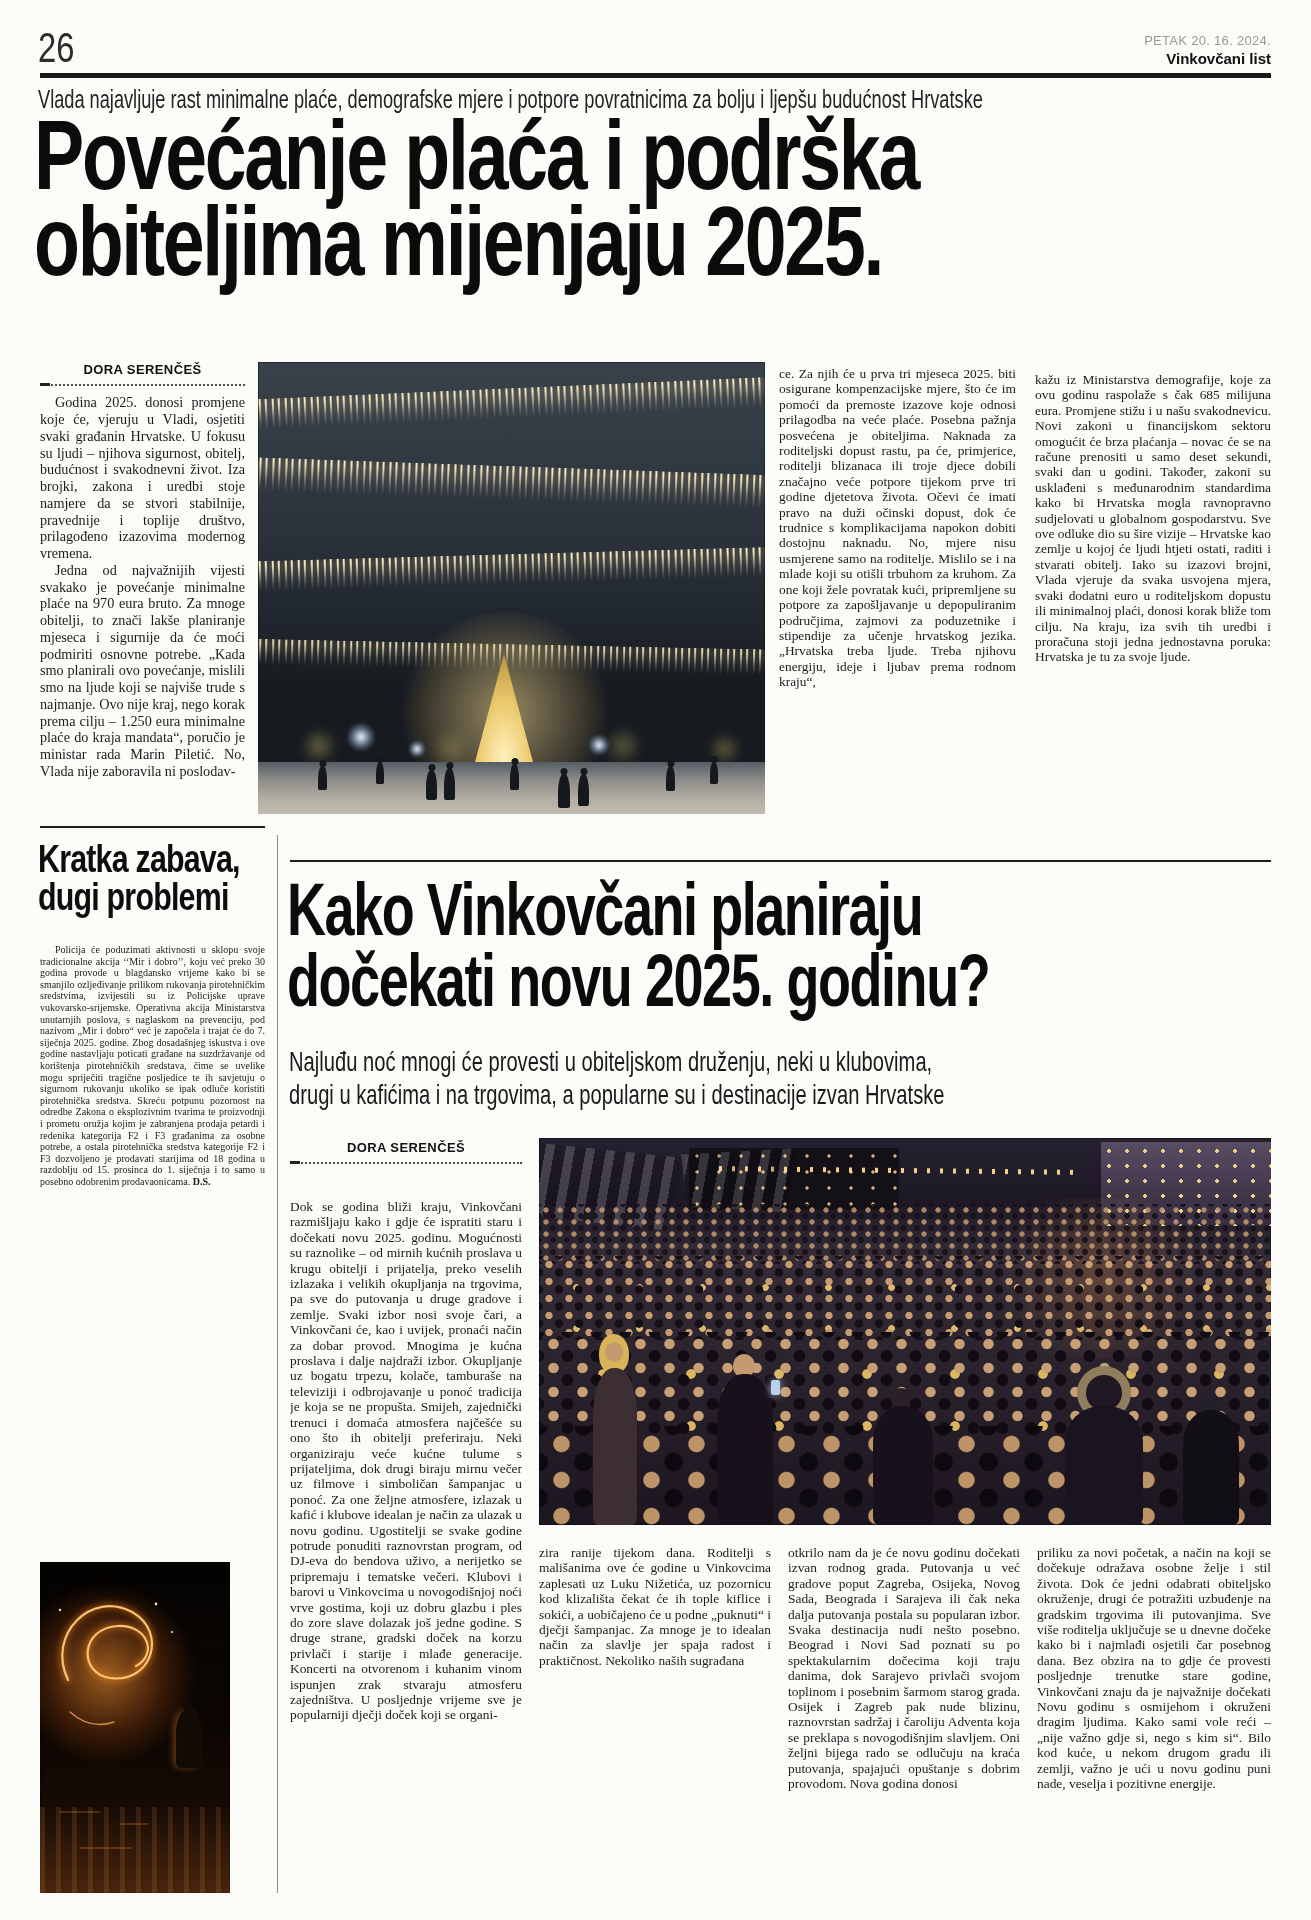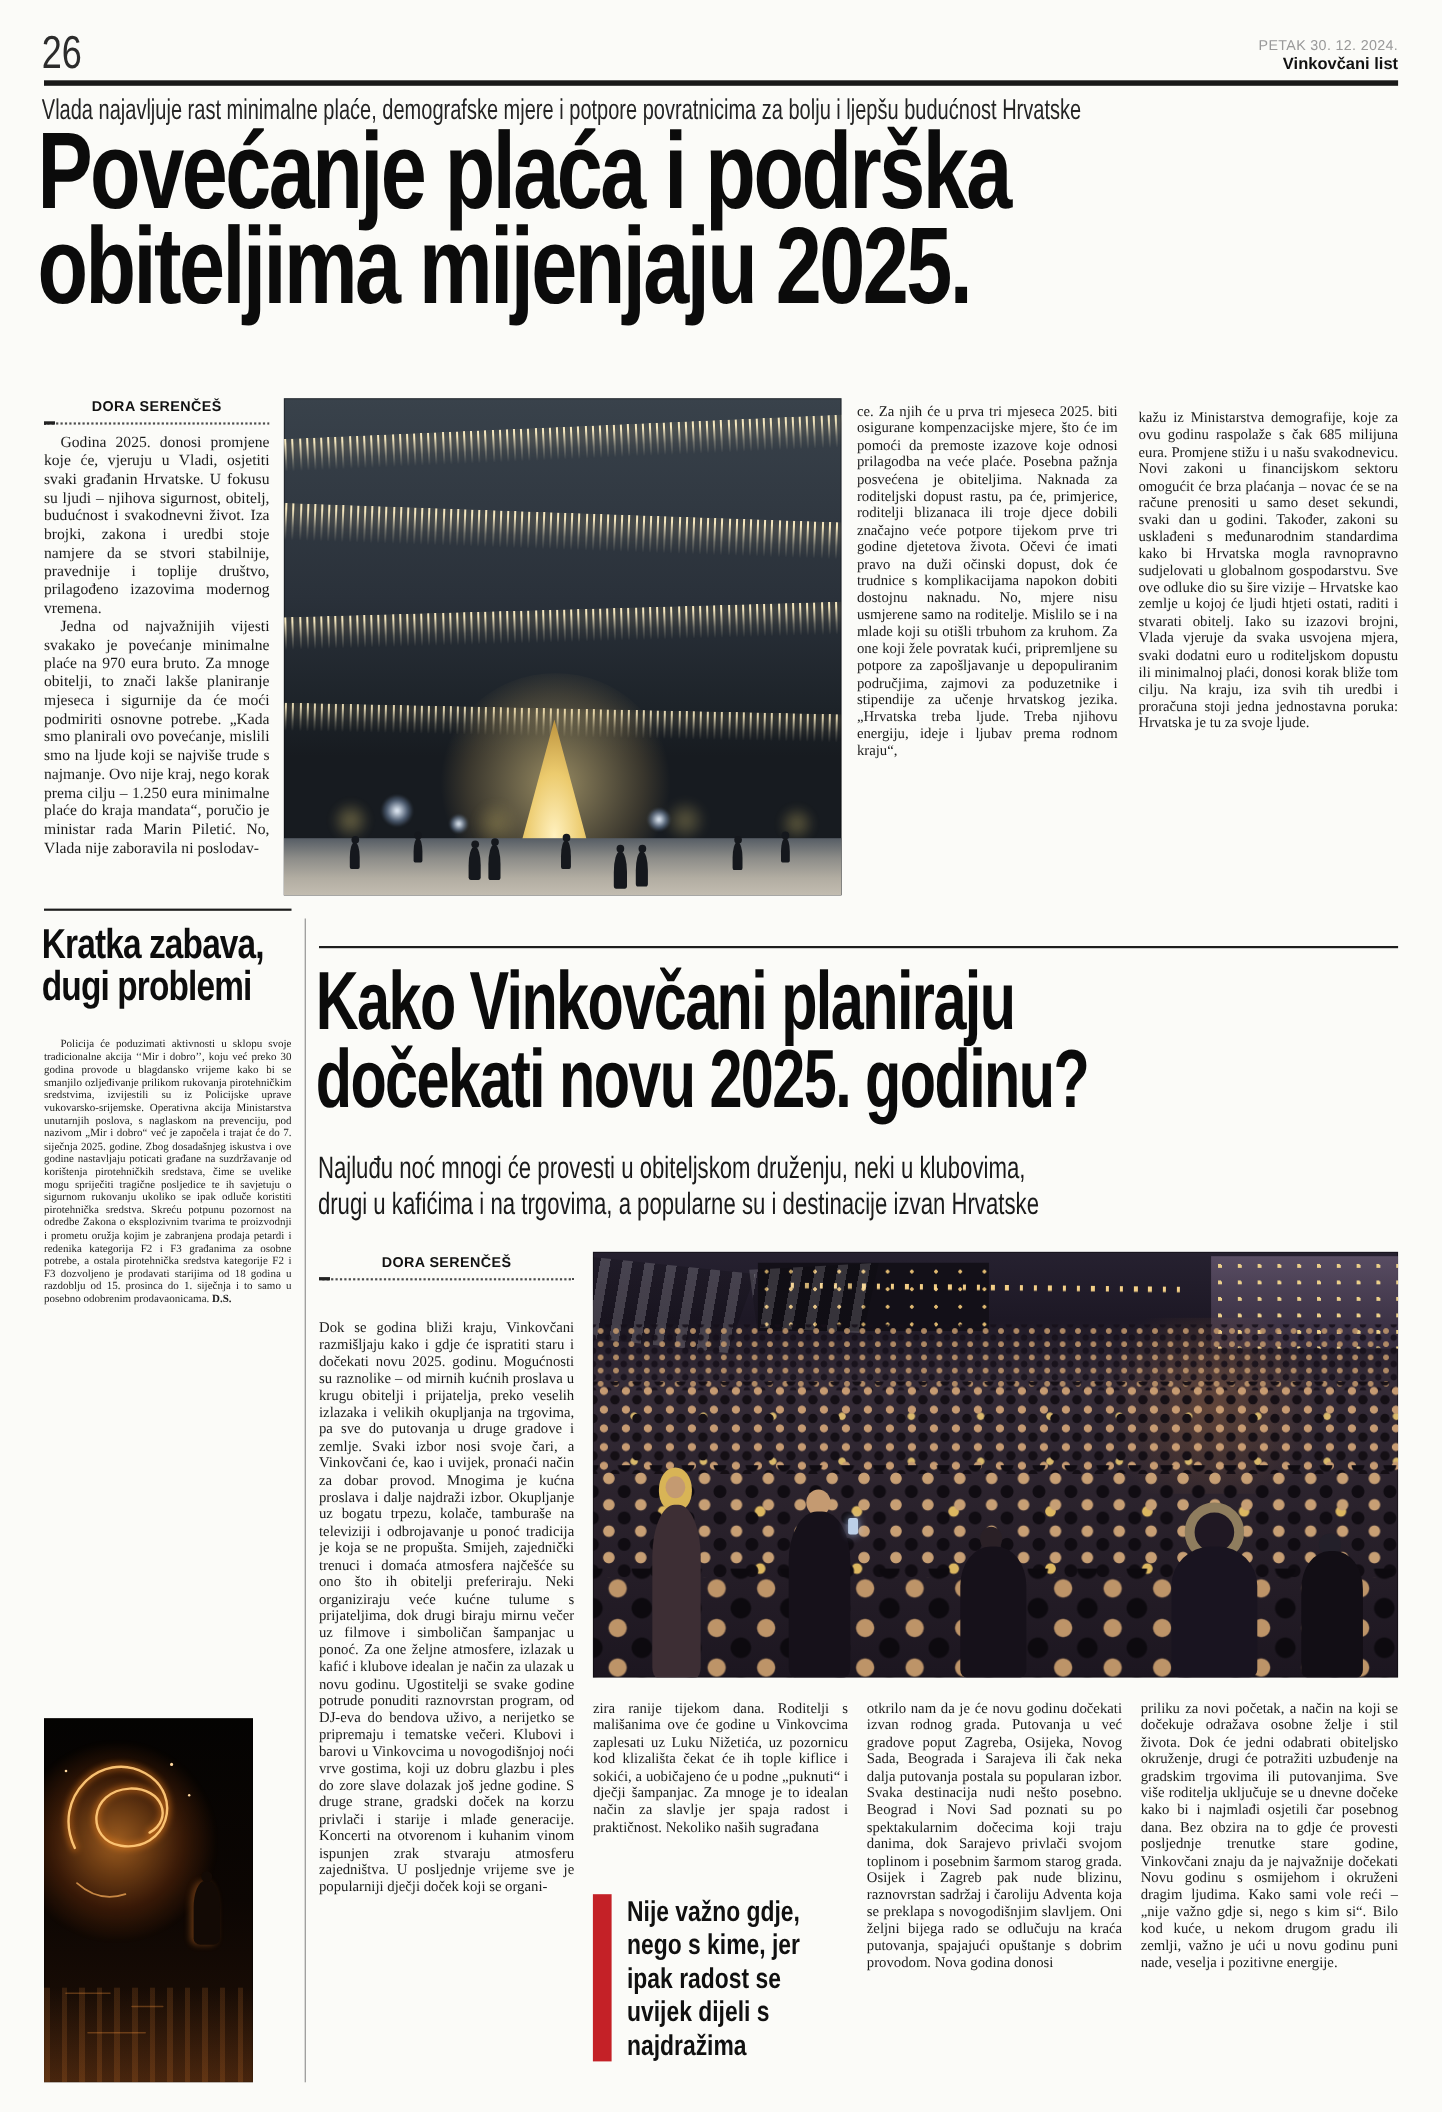--- a/index.html
+++ b/index.html
@@ -159,21 +159,21 @@
 
   .photo-frame{box-shadow:inset 0 0 0 1px rgba(0,0,0,.35);}
 </style>
 </head>
 <body>
 
 <div id="page">
 
   <div class="abs pageno">26</div>
   <div class="abs masthead">
-    <div class="issue-date">PETAK 30. 12. 2024.</div>
+    <div class="issue-date">PETAK 20. 16. 2024.</div>
     <div class="pub-name">Vinkovčani list</div>
   </div>
   <div class="abs header-rule"></div>
 
   <div class="abs kicker">Vlada najavljuje rast minimalne plaće, demografske mjere i potpore povratnicima za bolju i ljepšu budućnost Hrvatske</div>
   <div class="abs headline1">
     <span>Povećanje plaća i podrška</span>
     <span>obiteljima mijenjaju 2025.</span>
   </div>
 
@@ -293,24 +293,20 @@
     </div>
   </div>
 
   <div class="abs a3c1 bodytext nofirstindent">
     <p>Dok se godina bliži kraju, Vinkovčani razmišljaju kako i gdje će ispratiti staru i dočekati novu 2025. godinu. Mogućnosti su raznolike – od mirnih kućnih proslava u krugu obitelji i prijatelja, preko veselih izlazaka i velikih okupljanja na trgovima, pa sve do putovanja u druge gradove i zemlje. Svaki izbor nosi svoje čari, a Vinkovčani će, kao i uvijek, pronaći način za dobar provod. Mnogima je kućna proslava i dalje najdraži izbor. Okupljanje uz bogatu trpezu, kolače, tamburaše na televiziji i odbrojavanje u ponoć tradicija je koja se ne propušta. Smijeh, zajednički trenuci i domaća atmosfera najčešće su ono što ih obitelji preferiraju. Neki organiziraju veće kućne tulume s prijateljima, dok drugi biraju mirnu večer uz filmove i simboličan šampanjac u ponoć. Za one željne atmosfere, izlazak u kafić i klubove idealan je način za ulazak u novu godinu. Ugostitelji se svake godine potrude ponuditi raznovrstan program, od DJ-eva do bendova uživo, a nerijetko se pripremaju i tematske večeri. Klubovi i barovi u Vinkovcima u novogodišnjoj noći vrve gostima, koji uz dobru glazbu i ples do zore slave dolazak još jedne godine. S druge strane, gradski doček na korzu privlači i starije i mlađe generacije. Koncerti na otvorenom i kuhanim vinom ispunjen zrak stvaraju atmosferu zajedništva. U posljednje vrijeme sve je popularniji dječji doček koji se organi-</p>
   </div>
   <div class="abs a3c2 bodytext nofirstindent">
     <p>zira ranije tijekom dana. Roditelji s mališanima ove će godine u Vinkovcima zaplesati uz Luku Nižetića, uz pozornicu kod klizališta čekat će ih tople kiflice i sokići, a uobičajeno će u podne „puknuti“ i dječji šampanjac. Za mnoge je to idealan način za slavlje jer spaja radost i praktičnost. Nekoliko naših sugrađana</p>
   </div>
 
-  <div class="abs pullquote">
-    <div class="pq-bar"></div>
-    <div class="pq-text">Nije važno gdje, nego s kime, jer ipak radost se uvijek dijeli s najdražima</div>
-  </div>
 
   <div class="abs a3c3 bodytext nofirstindent">
     <p>otkrilo nam da je će novu godinu dočekati izvan rodnog grada. Putovanja u već gradove poput Zagreba, Osijeka, Novog Sada, Beograda i Sarajeva ili čak neka dalja putovanja postala su popularan izbor. Svaka destinacija nudi nešto posebno. Beograd i Novi Sad poznati su po spektakularnim dočecima koji traju danima, dok Sarajevo privlači svojom toplinom i posebnim šarmom starog grada. Osijek i Zagreb pak nude blizinu, raznovrstan sadržaj i čaroliju Adventa koja se preklapa s novogodišnjim slavljem. Oni željni bijega rado se odlučuju na kraća putovanja, spajajući opuštanje s dobrim provodom. Nova godina donosi</p>
   </div>
   <div class="abs a3c4 bodytext nofirstindent">
     <p>priliku za novi početak, a način na koji se dočekuje odražava osobne želje i stil života. Dok će jedni odabrati obiteljsko okruženje, drugi će potražiti uzbuđenje na gradskim trgovima ili putovanjima. Sve više roditelja uključuje se u dnevne dočeke kako bi i najmlađi osjetili čar posebnog dana. Bez obzira na to gdje će provesti posljednje trenutke stare godine, Vinkovčani znaju da je najvažnije dočekati Novu godinu s osmijehom i okruženi dragim ljudima. Kako sami vole reći – „nije važno gdje si, nego s kim si“. Bilo kod kuće, u nekom drugom gradu ili zemlji, važno je ući u novu godinu puni nade, veselja i pozitivne energije.</p>
   </div>
 
 </div>
 

